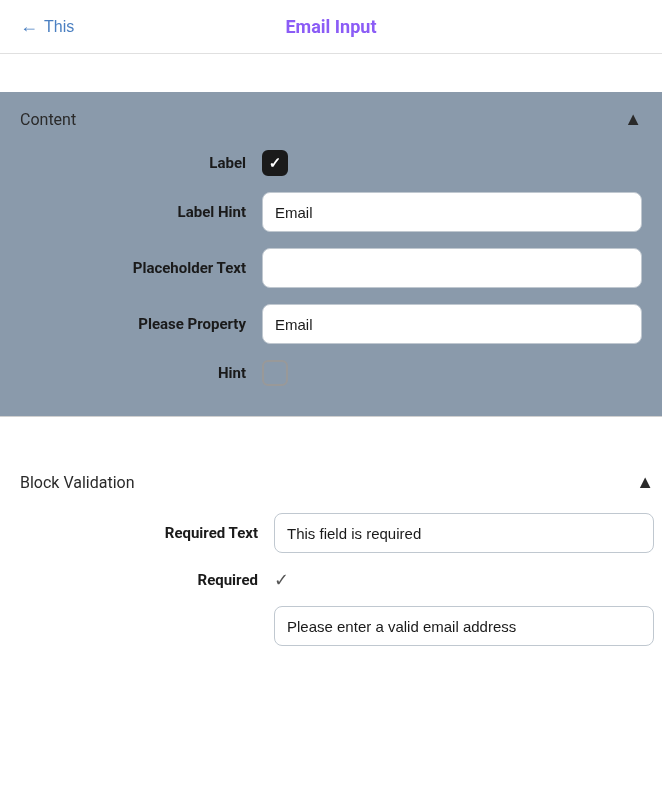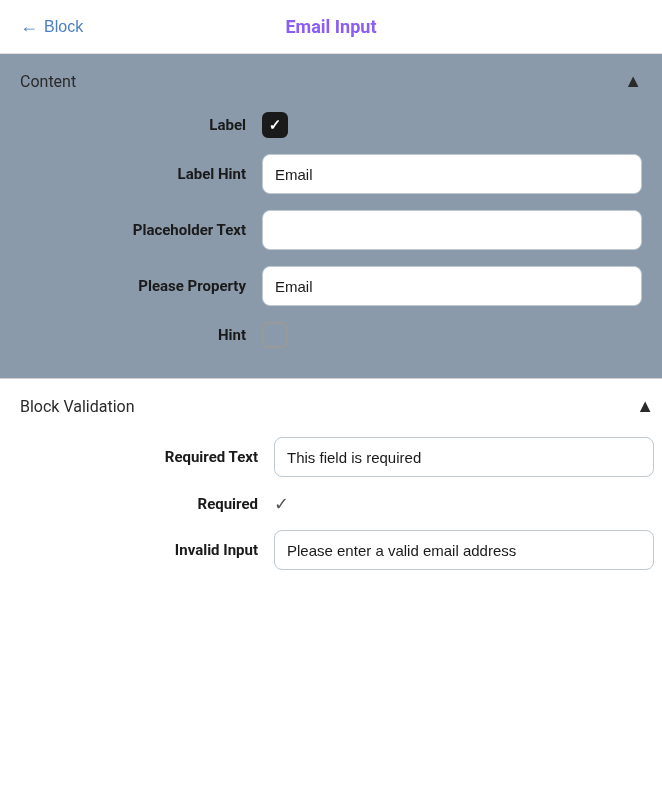--- a/index.html
+++ b/index.html
@@ -53,20 +53,21 @@
     .content-section {
       background: #8a9aab;
       padding: 0 20px 30px 20px;
     }
 
     .section-header {
       display: flex;
       justify-content: space-between;
       align-items: center;
       padding: 16px 0 20px 0;
+      margin-top: 38px;
     }
 
     .section-title {
       font-size: 16px;
       color: #2a2a2a;
       font-weight: 400;
     }
 
     .chevron-icon {
       font-size: 18px;
@@ -172,21 +173,21 @@
       font-size: 18px;
       color: #555;
     }
   </style>
 </head>
 <body>
 
 <div class="header">
   <button class="back-btn">
     <span class="back-arrow">←</span>
-    <span>Block</span>
+    <span>This</span>
   </button>
   <span class="header-title">Email Input</span>
 </div>
 
 <div class="content-section">
   <div class="section-header">
     <span class="section-title">Content</span>
     <span class="chevron-icon">▲</span>
   </div>
 
@@ -240,18 +241,17 @@
     </div>
 
     <div class="form-row">
       <span class="form-label">Required</span>
       <div class="checkbox-wrapper">
         <span class="checkmark-icon">✓</span>
       </div>
     </div>
 
     <div class="form-row">
-      <span class="form-label">Invalid Input</span>
       <input class="form-input" type="text" value="Please enter a valid email address" style="">
     </div>
 
   </div>
 </div>
 
 </body></html>

